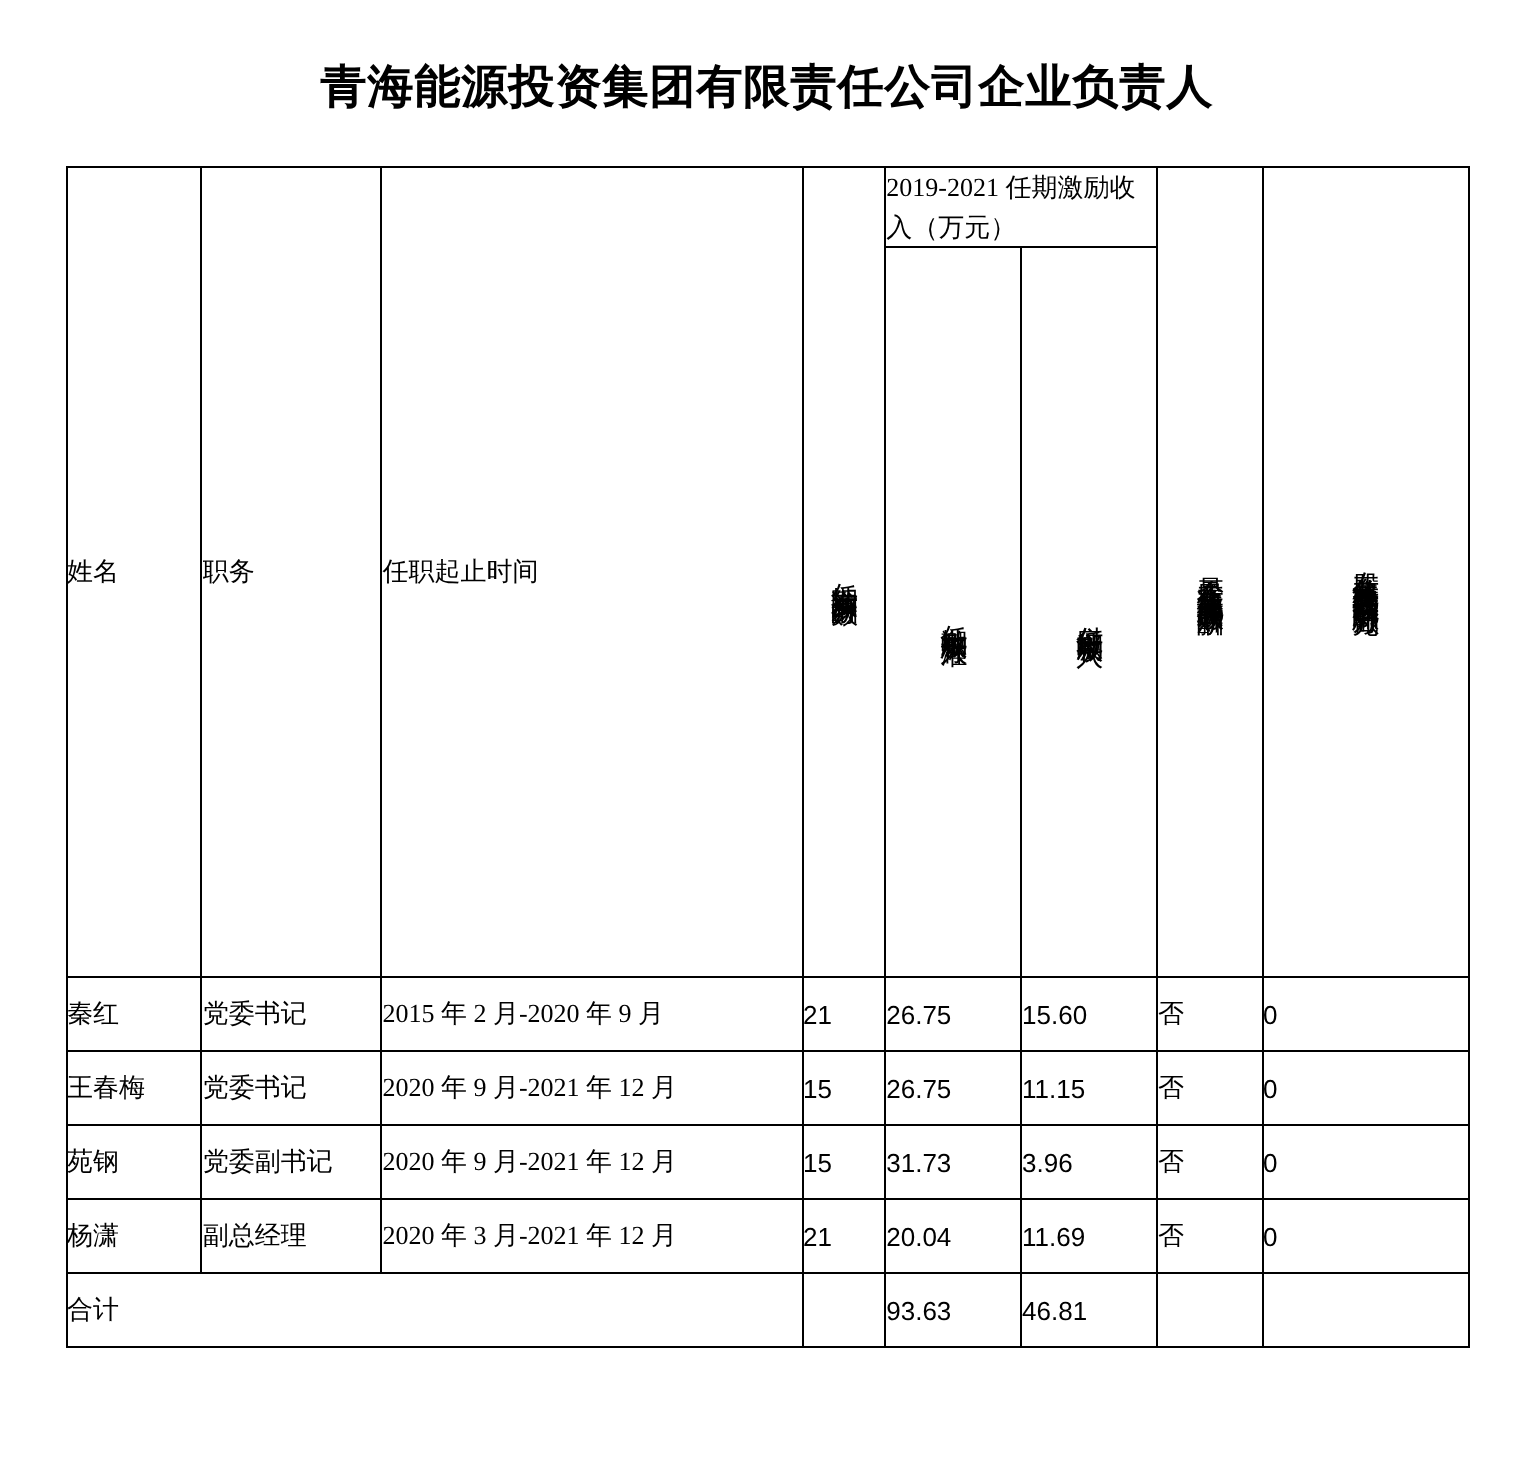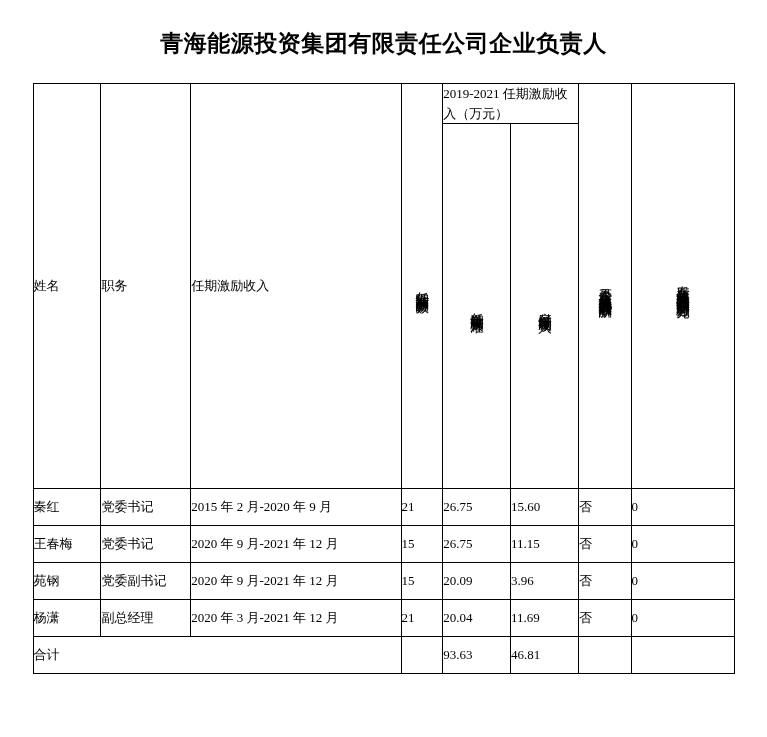--- a/index.html
+++ b/index.html
@@ -77,21 +77,21 @@
   .post-col { width: 82px; }
   .period-col { width: 192px; }
   .months-col { width: 38px; }
   .std-col { width: 62px; }
   .pay-col { width: 62px; }
   .other-col { width: 48px; }
   .total-col { width: 94px; }
   .tall-head td {
     height: 364px;
   }
-  .num { font-family: Liberation Serif, serif; margin-left: 44px; }
+  .num { font-family: Liberation Sans, sans-serif; margin-left: 44px; }
   .sum-label { font-size: 13px; }
 </style>
 </head>
 <body>
 
 <div class="page">
 
   <div class="doc-title">
     <span>青海能源投资集团有限责任公司企业负责人</span>
   </div>
@@ -104,21 +104,21 @@
       <col class="months-col">
       <col class="std-col">
       <col class="pay-col">
       <col class="other-col">
       <col class="total-col">
     </colgroup>
     <tbody>
       <tr>
         <td rowspan="2" class="hcell">姓名</td>
         <td rowspan="2" class="hcell">职务</td>
-        <td rowspan="2" class="hcell">任期激励收入</td>
+        <td rowspan="2" class="hcell">任职起止时间</td>
         <td rowspan="2">
           <div class="vwrap">
               <span class="vtext">任期实际发放薪酬月数</span>
             </div>
         </td>
         <td colspan="2" class="grp-head">2019-2021 任期激励收入（万元）</td>
         <td rowspan="2">
           <div class="vwrap">
               <span class="vtext">是否在股东单位或其他关联方领取薪酬</span>
             </div>
@@ -162,21 +162,21 @@
         <td class="num">11.15</td>
         <td>否</td>
         <td class="num">0</td>
       </tr>
 
       <tr class="data-row">
         <td>苑钢</td>
         <td>党委副书记</td>
         <td>2020 年 9 月-2021 年 12 月</td>
         <td class="num">15</td>
-        <td class="num">20.09</td>
+        <td class="num">31.73</td>
         <td class="num">3.96</td>
         <td>否</td>
         <td class="num">0</td>
       </tr>
 
       <tr class="data-row">
         <td>杨潇</td>
         <td>副总经理</td>
         <td>2020 年 3 月-2021 年 12 月</td>
         <td class="num">21</td>

